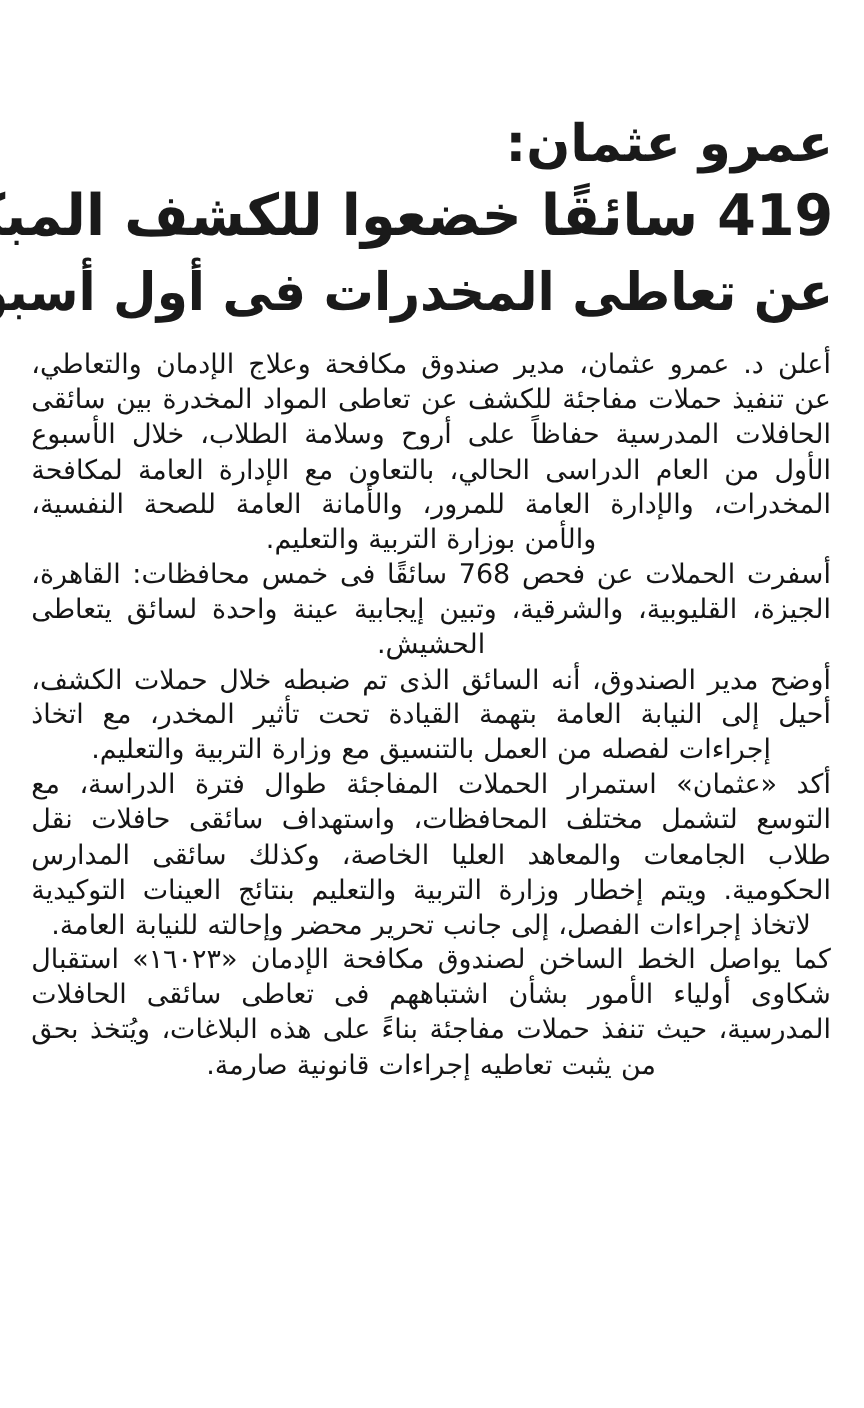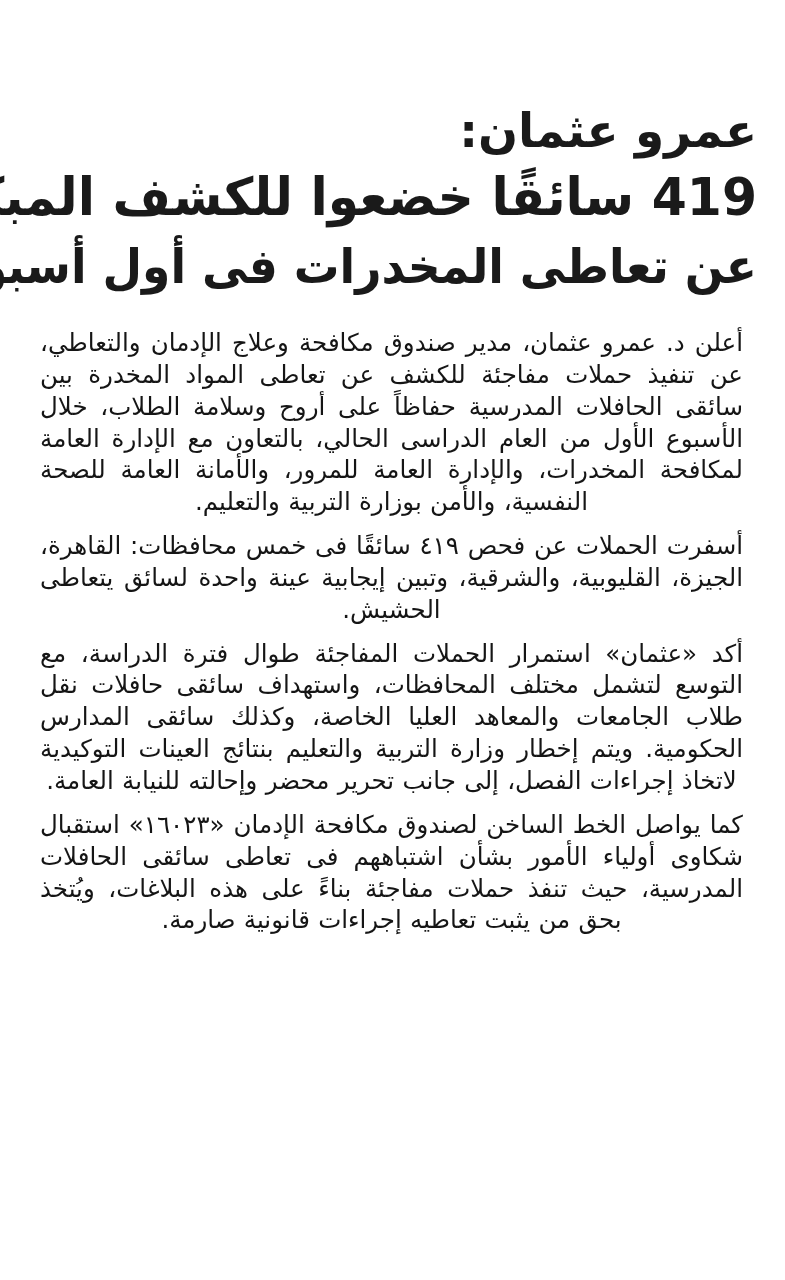--- a/index.html
+++ b/index.html
@@ -78,21 +78,21 @@
 
   
   .article-body {
     box-sizing: border-box;
     padding: 16px 30px 0 28px;
     text-align: justify;
     text-align-last: center;
   }
 
   .article-body p {
-    margin: 12px;
+    margin: 0;
     font-family: "DejaVu Sans", "Liberation Sans", sans-serif;
     font-size: 24.5px;
     line-height: 1.30;
     color: #151515;
     text-align: justify;
     text-align-last: center;
     word-spacing: 0.5px;
     letter-spacing: -0.2px;
   }
 
@@ -107,18 +107,19 @@
 
   <div class="headline">
     <span class="headline-line hl-1">عمرو عثمان:</span>
     <span class="headline-line hl-2">419 سائقًا خضعوا للكشف المبكر</span>
     <span class="headline-line hl-3">عن تعاطى المخدرات فى أول أسبوع دراسى</span>
   </div>
 
 
   <div class="article-body">
     <p>أعلن د. عمرو عثمان، مدير صندوق مكافحة وعلاج الإدمان والتعاطي، عن تنفيذ حملات مفاجئة للكشف عن تعاطى المواد المخدرة بين سائقى الحافلات المدرسية حفاظاً على أروح وسلامة الطلاب، خلال الأسبوع الأول من العام الدراسى الحالي، بالتعاون مع الإدارة العامة لمكافحة المخدرات، والإدارة العامة للمرور، والأمانة العامة للصحة النفسية، والأمن بوزارة التربية والتعليم.</p>
-    <p>أسفرت الحملات عن فحص ٤١٩ سائقًا فى خمس محافظات: القاهرة، الجيزة، القليوبية، والشرقية، وتبين إيجابية عينة واحدة لسائق يتعاطى الحشيش.</p>
+    <p>أسفرت الحملات عن فحص 768 سائقًا فى خمس محافظات: القاهرة، الجيزة، القليوبية، والشرقية، وتبين إيجابية عينة واحدة لسائق يتعاطى الحشيش.</p>
+    <p>أوضح مدير الصندوق، أنه السائق الذى تم ضبطه خلال حملات الكشف، أحيل إلى النيابة العامة بتهمة القيادة تحت تأثير المخدر، مع اتخاذ إجراءات لفصله من العمل بالتنسيق مع وزارة التربية والتعليم.</p>
     <p>أكد «عثمان» استمرار الحملات المفاجئة طوال فترة الدراسة، مع التوسع لتشمل مختلف المحافظات، واستهداف سائقى حافلات نقل طلاب الجامعات والمعاهد العليا الخاصة، وكذلك سائقى المدارس الحكومية. ويتم إخطار وزارة التربية والتعليم بنتائج العينات التوكيدية لاتخاذ إجراءات الفصل، إلى جانب تحرير محضر وإحالته للنيابة العامة.</p>
     <p>كما يواصل الخط الساخن لصندوق مكافحة الإدمان «١٦٠٢٣» استقبال شكاوى أولياء الأمور بشأن اشتباههم فى تعاطى سائقى الحافلات المدرسية، حيث تنفذ حملات مفاجئة بناءً على هذه البلاغات، ويُتخذ بحق من يثبت تعاطيه إجراءات قانونية صارمة.</p>
   </div>
 
 </div>
 
 </body></html>

